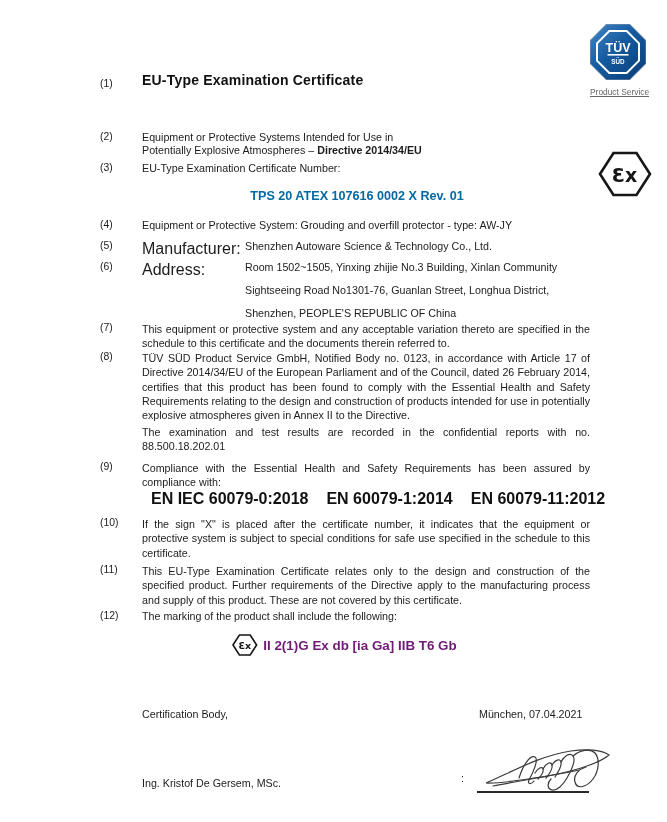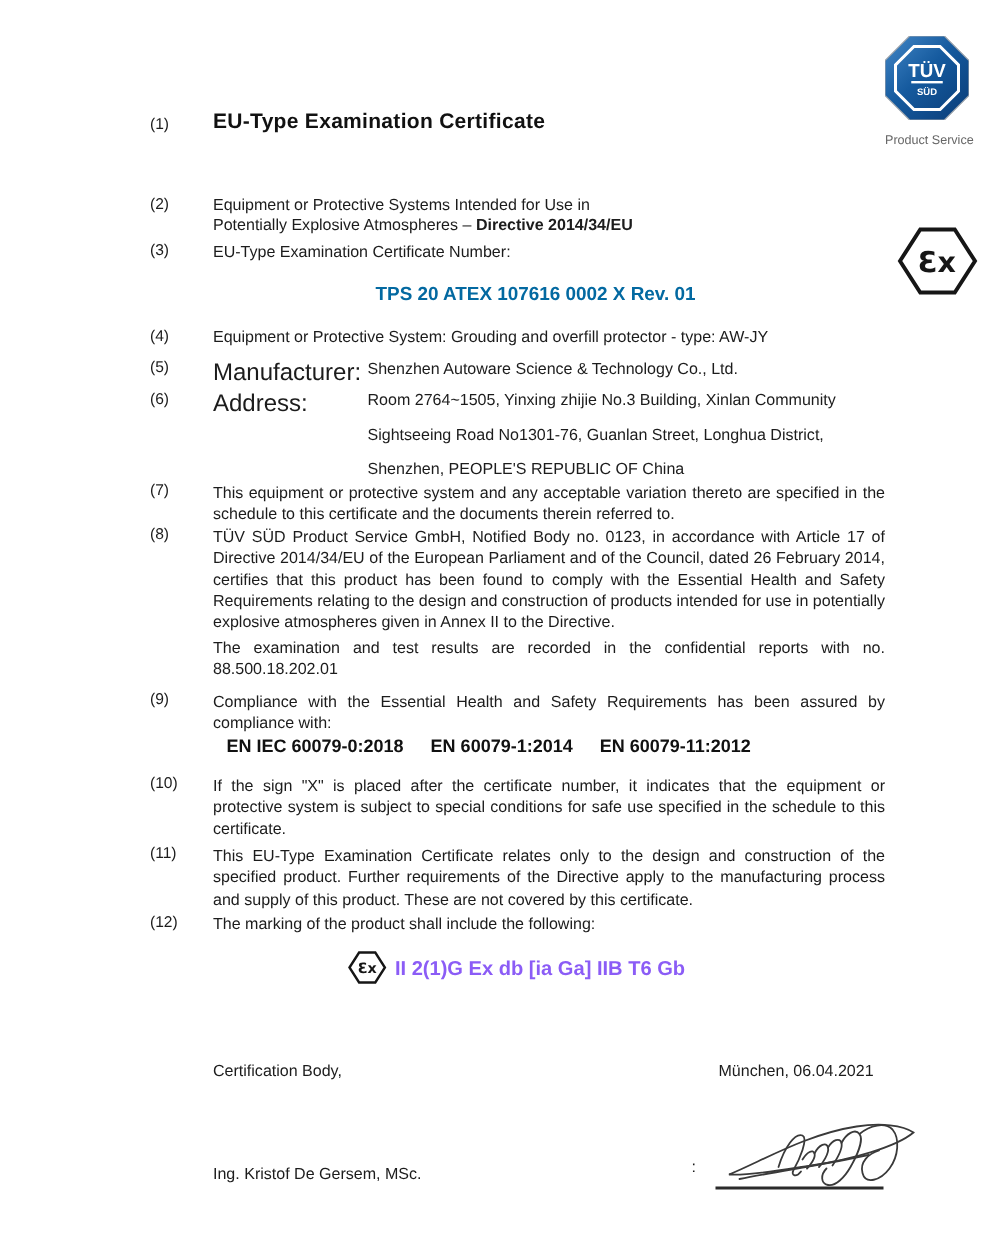--- a/index.html
+++ b/index.html
@@ -50,45 +50,45 @@
     font-weight: bold;
     color: #0369a1;
   }
   .label-col { position: absolute; left: 142px; font-size: 16px; }
   .value-col { position: absolute; left: 245px; font-size: 10.7px; }
   .standards {
     position: absolute;
     left: 142px;
     top: 490px;
     width: 448px;
-    text-align: left;
+    text-align: right;
     font-weight: bold;
-    font-size: 12px;
+    font-size: 16px;
     color: #111;
   }
   .standards span { margin: 0 9px; white-space: nowrap; }
   .marking-row {
     position: absolute;
     left: 120px;
     top: 633px;
     width: 448px;
     display: flex;
     align-items: center;
     justify-content: center;
     gap: 4px;
   }
-  .marking-text { font-size: 13.4px; font-weight: bold; color: #8b5cf6; }
+  .marking-text { font-size: 13.4px; font-weight: bold; color: #701a75; }
   .tuv-block {
     position: absolute;
     left: 590px;
     top: 24px;
     width: 70px;
     text-align: left;
   }
-  .tuv-caption { margin-top: 3px; font-size: 8.4px; color: #666; white-space: nowrap; }
+  .tuv-caption { margin-top: 3px; font-size: 8.4px; color: #666; white-space: nowrap; text-decoration: underline; }
   .footer-text { position: absolute; font-size: 10.7px; color: #1c1c1c; }
   .sig-underline {
     position: absolute;
     left: 477px;
     top: 791px;
     width: 112px;
     border-top: 2px solid #2b2b2b;
   }
 </style>
 </head>
@@ -135,21 +135,21 @@
 
   <div class="num" style="top:219px">(4)</div>
   <div class="txt" style="top:219px">Equipment or Protective System: Grouding and overfill protector - type: AW-JY</div>
 
   <div class="num" style="top:240px">(5)</div>
   <div class="label-col" style="top:240px">Manufacturer:</div>
   <div class="value-col" style="top:240px">Shenzhen Autoware Science &amp; Technology Co., Ltd.</div>
 
   <div class="num" style="top:261px">(6)</div>
   <div class="label-col" style="top:261px">Address:</div>
-  <div class="value-col" style="top:261px">Room 2764~1505, Yinxing zhijie No.3 Building, Xinlan Community</div>
+  <div class="value-col" style="top:261px">Room 1502~1505, Yinxing zhijie No.3 Building, Xinlan Community</div>
   <div class="value-col" style="top:284px">Sightseeing Road No1301-76, Guanlan Street, Longhua District,</div>
   <div class="value-col" style="top:307px">Shenzhen, PEOPLE'S REPUBLIC OF China</div>
 
   <div class="num" style="top:322px">(7)</div>
   <div class="txt just" style="top:322px">This equipment or protective system and any acceptable variation thereto are specified in the schedule to this certificate and the documents therein referred to.</div>
 
   <div class="num" style="top:351px">(8)</div>
   <div class="txt just" style="top:351px">TÜV SÜD Product Service GmbH, Notified Body no. 0123, in accordance with Article 17 of Directive 2014/34/EU of the European Parliament and of the Council, dated 26 February 2014, certifies that this product has been found to comply with the Essential Health and Safety Requirements relating to the design and construction of products intended for use in potentially explosive atmospheres given in Annex II to the Directive.</div>
   <div class="txt just" style="top:425px">The examination and test results are recorded in the confidential reports with no. 88.500.18.202.01</div>
 
@@ -171,21 +171,21 @@
 
   <div class="marking-row">
     <svg width="28" height="24" viewBox="0 0 28 24">
       <polygon points="2,12 8.4,2 19.2,2 25.6,12 19.2,22 8.4,22" fill="#ffffff" stroke="#161616" stroke-width="1.6"></polygon>
       <text x="13.8" y="15.8" text-anchor="middle" fill="#161616" font-family="DejaVu Sans, sans-serif" font-size="9.5" font-weight="bold">Ɛx</text>
     </svg>
     <span class="marking-text">II 2(1)G Ex db [ia Ga] IIB T6 Gb</span>
   </div>
 
   <div class="footer-text" style="left:142px; top:708px">Certification Body,</div>
-  <div class="footer-text" style="left:479px; top:708px">München, 06.04.2021</div>
+  <div class="footer-text" style="left:479px; top:708px">München, 07.04.2021</div>
 
   <svg class="abs" style="left:483px; top:743px" width="130" height="52" viewBox="0 0 130 52">
     <g fill="none" stroke="#3a3a3a" stroke-width="1.2" stroke-linecap="round">
       <path d="M3,40 C25,31 55,13 88,8 C104,5.5 119,7 126,12 C114,22 84,30 58,34 C38,37 16,41 3,40 Z"></path>
       <path d="M36,35 C40,22 47,12 52,14 C56,16 50,30 46,37 C44,41 48,42 51,38"></path>
       <path d="M52,30 C55,25 59,23 60,26 C61,29 57,34 55,36"></path>
       <path d="M60,26 C63,20 68,18 69,22 C70,26 65,33 63,35"></path>
       <path d="M69,22 C72,17 77,15 78,19 C79,23 74,31 72,34"></path>
       <path d="M78,19 C81,13 87,9 90,13 C93,17 88,28 84,35 C80,42 74,48 69,47 C64,46 64,40 68,36"></path>
       <path d="M90,13 C97,7 107,5 112,10 C117,16 116,28 110,36 C104,44 94,47 92,39 C90,32 96,26 103,24"></path>

